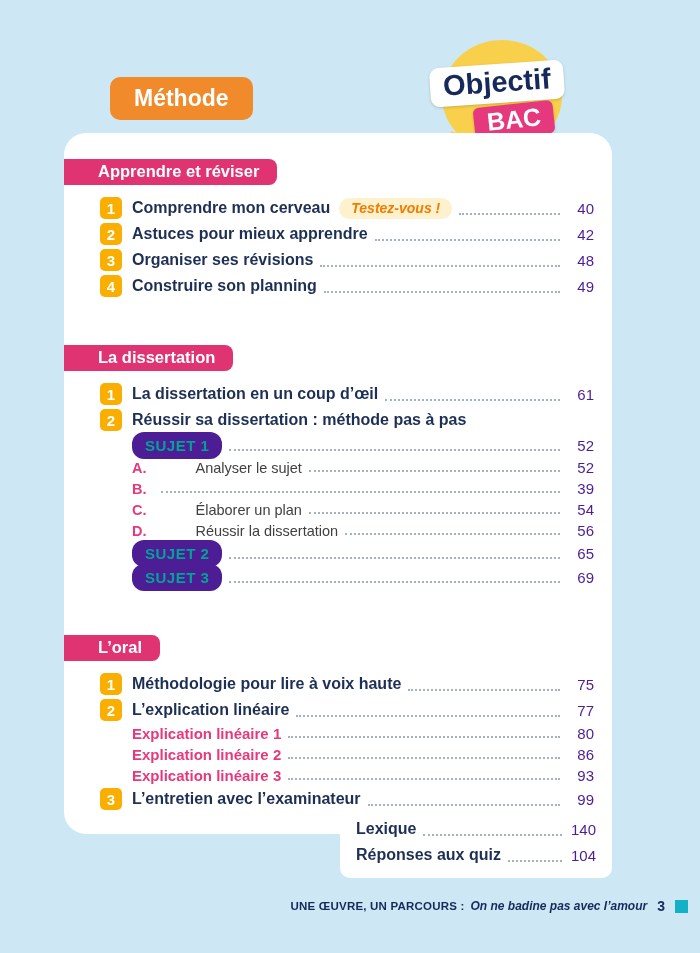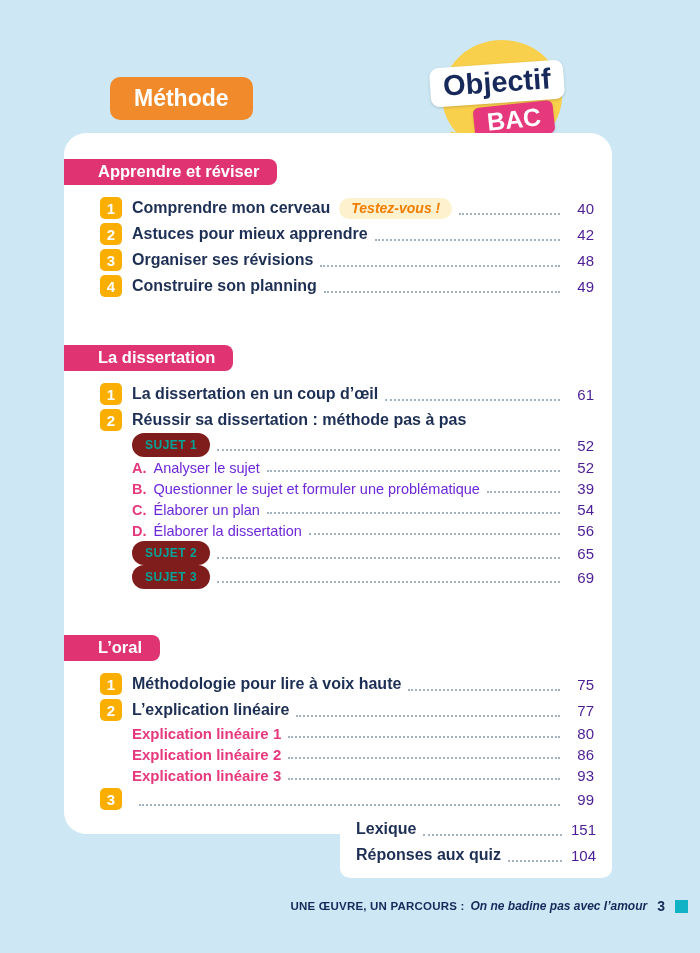--- a/index.html
+++ b/index.html
@@ -36,25 +36,25 @@
   .num{flex:0 0 22px;width:22px;height:22px;background:#f9ae00;border-radius:5px;
     color:#fff;font-weight:bold;font-size:15px;display:flex;align-items:center;
     justify-content:center;margin-right:10px;}
   .lbl{font-weight:bold;white-space:nowrap;}
   .dots{flex:1;border-bottom:2px dotted #a3b2bf;align-self:flex-end;
     margin:0 4px 6px 7px;min-width:12px;}
   .pg{min-width:30px;text-align:right;color:#4c1d95;font-size:15px;}
 
   .sub{margin-left:32px;}
   .sujet-row{height:24px;}
-  .sujet{background:#7f1d1d;color:#00a396;font-weight:bold;font-size:12px;
+  .sujet{background:#4c1d95;color:#00a396;font-weight:bold;font-size:15px;
     letter-spacing:.5px;padding:5px 13px;border-radius:12px;}
   .letter-row{height:21px;font-size:14.5px;}
   .letter{color:#e6397d;font-weight:bold;margin-right:7px;}
-  .letter-lbl{color:#6d28d9;white-space:nowrap;}
+  .letter-lbl{color:#404040;white-space:nowrap;margin-left:42px;}
   .pink-row{height:21px;}
   .pink-lbl{color:#e6397d;font-weight:bold;font-size:15px;white-space:nowrap;}
   .tag{background:#fdf2cd;color:#f07c00;font-weight:bold;font-style:italic;
     font-size:14px;padding:2px 12px 3px;border-radius:13px;margin-left:9px;white-space:nowrap;}
 
   
   .extras{position:absolute;left:340px;top:806px;width:272px;background:#fff;
     border-radius:10px;padding:10px 16px;box-sizing:border-box;}
   .extras .row{height:26px;}
   .extras .lbl{font-size:16px;}
@@ -130,33 +130,32 @@
         <span class="pg">52</span>
       </div>
       <div class="row letter-row sub">
         <span class="letter">A.</span>
         <span class="letter-lbl">Analyser le sujet</span>
         <span class="dots"></span>
         <span class="pg">52</span>
       </div>
       <div class="row letter-row sub">
         <span class="letter">B.</span>
-        <span class="letter-lbl">Questionner le sujet et formuler une problématique</span>
         <span class="dots"></span>
         <span class="pg">39</span>
       </div>
       <div class="row letter-row sub">
         <span class="letter">C.</span>
         <span class="letter-lbl">Élaborer un plan</span>
         <span class="dots"></span>
         <span class="pg">54</span>
       </div>
       <div class="row letter-row sub">
         <span class="letter">D.</span>
-        <span class="letter-lbl">Élaborer la dissertation</span>
+        <span class="letter-lbl">Réussir la dissertation</span>
         <span class="dots"></span>
         <span class="pg">56</span>
       </div>
       <div class="row sujet-row sub">
         <span class="sujet">SUJET 2</span>
         <span class="dots"></span>
         <span class="pg">65</span>
       </div>
       <div class="row sujet-row sub">
         <span class="sujet">SUJET 3</span>
@@ -189,32 +188,33 @@
         <span class="dots"></span>
         <span class="pg">86</span>
       </div>
       <div class="row pink-row sub">
         <span class="pink-lbl">Explication linéaire 3</span>
         <span class="dots"></span>
         <span class="pg">93</span>
       </div>
       <div class="row">
         <span class="num">3</span>
+        <span class="lbl">L’entretien avec l’examinateur</span>
         <span class="dots"></span>
         <span class="pg">99</span>
       </div>
     </div>
 
   </div>
 
   <div class="extras">
     <div class="row">
       <span class="lbl">Lexique</span>
       <span class="dots"></span>
-      <span class="pg">151</span>
+      <span class="pg">140</span>
     </div>
     <div class="row">
       <span class="lbl">Réponses aux quiz</span>
       <span class="dots"></span>
       <span class="pg">104</span>
     </div>
   </div>
 
   <div class="footer">
     <div class="foot-text">

